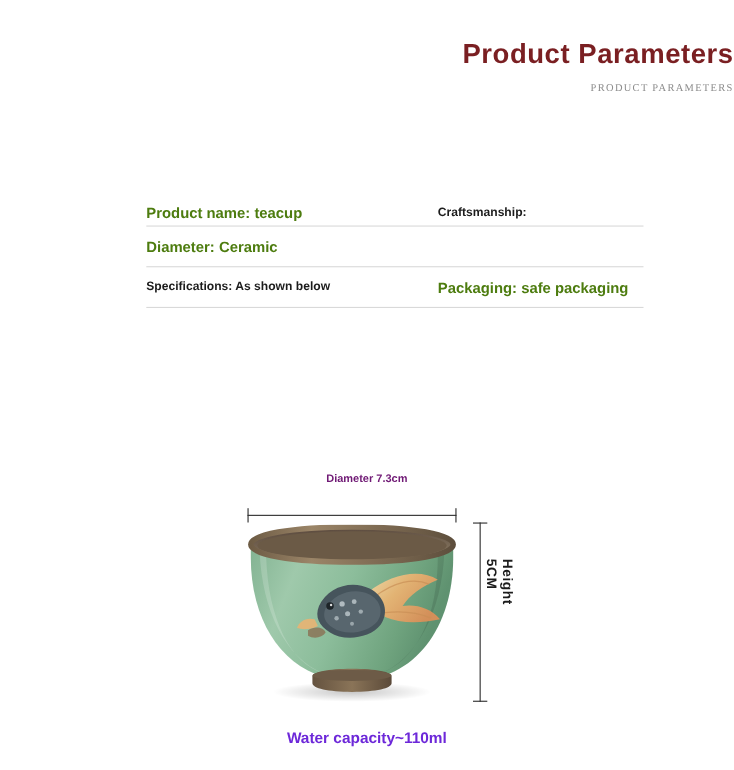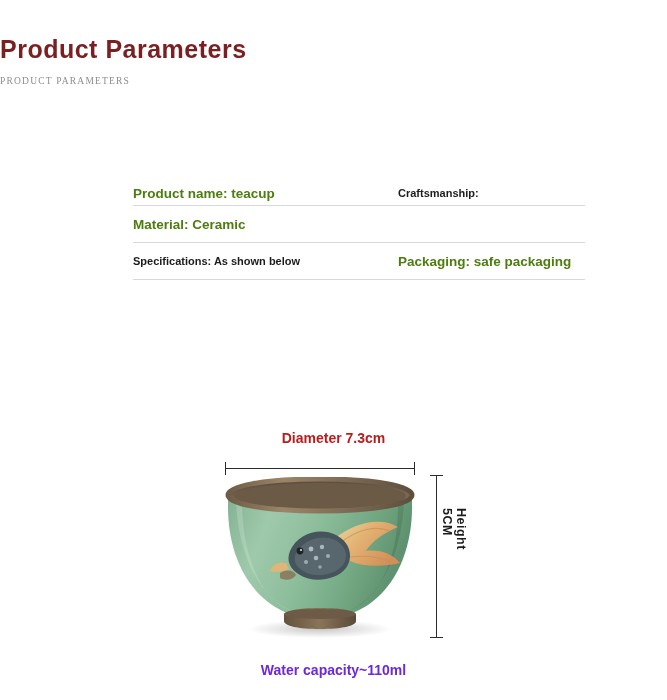--- a/index.html
+++ b/index.html
@@ -17,21 +17,21 @@
   }
 
   .page {
     position: relative;
     width: 667px;
     height: 700px;
   }
 
   
   .header {
-    text-align: left;
+    text-align: right;
     padding-top: 34px;
   }
   .title {
     font-size: 25px;
     font-weight: bold;
     color: #7a1f22;
     letter-spacing: 0.5px;
     line-height: 1.2;
   }
   .subtitle {
@@ -93,23 +93,23 @@
   
   .product-area {
     position: absolute;
     left: 0;
     top: 430px;
     width: 667px;
   }
 
   .diameter-label {
     text-align: center;
-    font-size: 14px;
-    font-weight: bold;
-    color: #b91c1c;
+    font-size: 10px;
+    font-weight: bold;
+    color: #701a75;
   }
 
   
   .measure-h {
     position: absolute;
     left: 225px;
     top: 32px;
     width: 190px;
     height: 12px;
   }
@@ -205,21 +205,21 @@
       </div>
       <div class="cell cell-right">
         <span>
           <span class="lbl-sm two-line">Craftsmanship:</span>
         </span>
       </div>
     </div>
 
     <div class="spec-row row-2">
       <div class="cell cell-left">
-        <span class="lbl-lg">Material: Ceramic</span>
+        <span class="lbl-lg">Diameter: Ceramic</span>
       </div>
     </div>
 
     <div class="spec-row row-3">
       <div class="cell cell-left">
         <span class="lbl-sm">Specifications: As shown below</span>
       </div>
       <div class="cell cell-right">
         <span class="lbl-lg">Packaging: safe packaging</span>
       </div>

